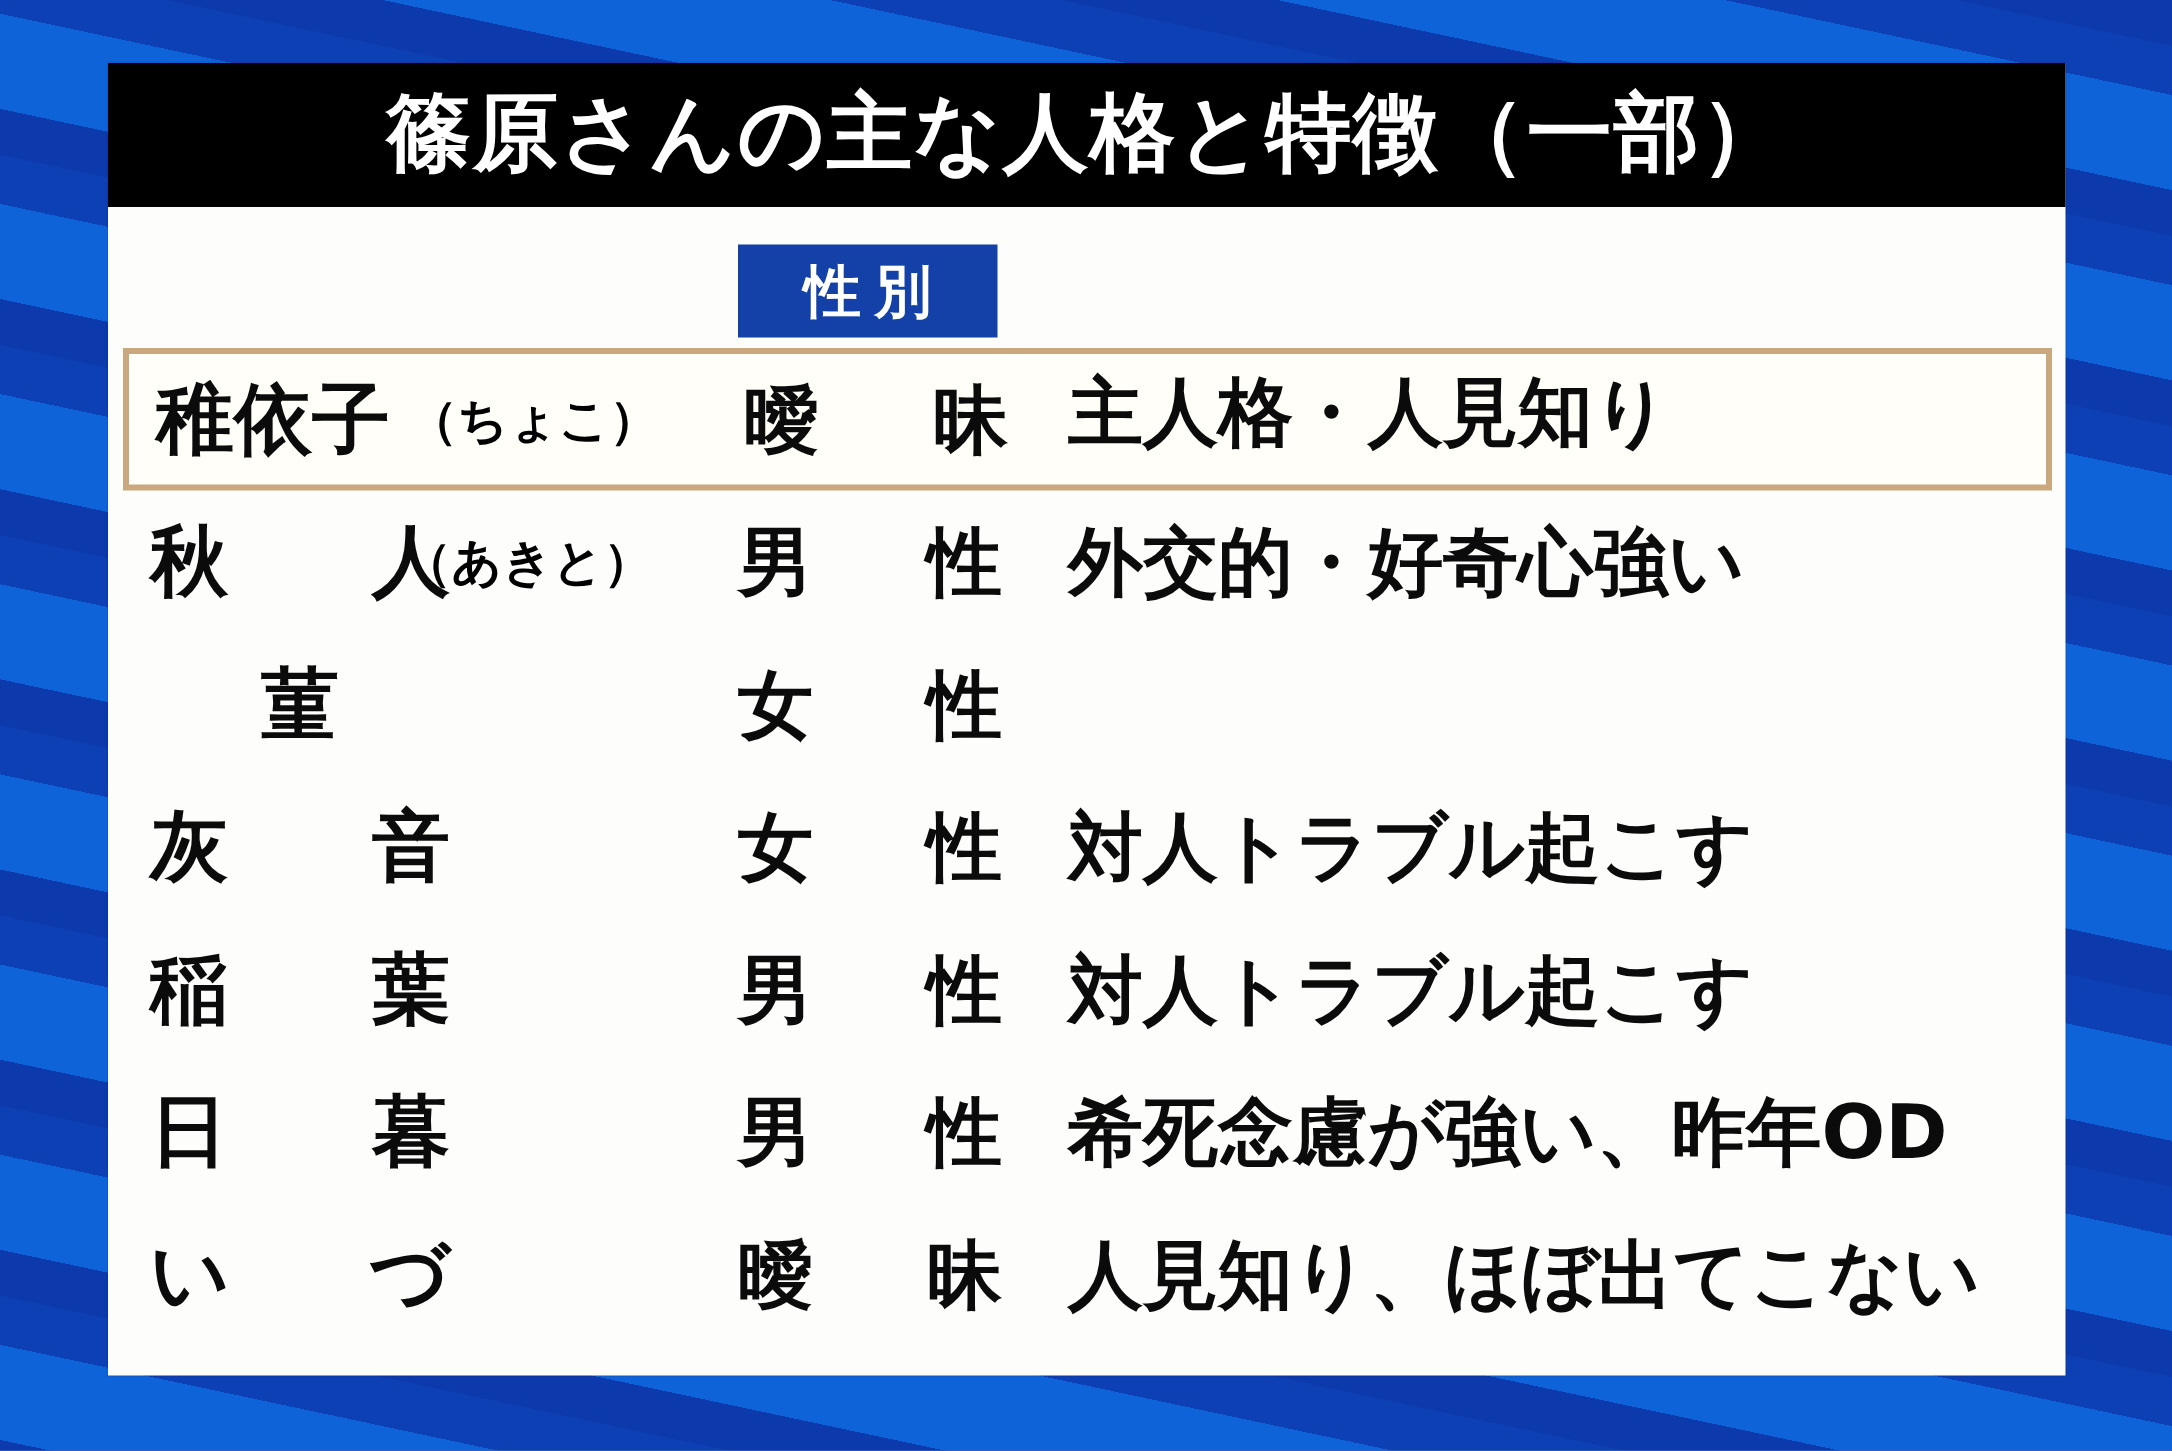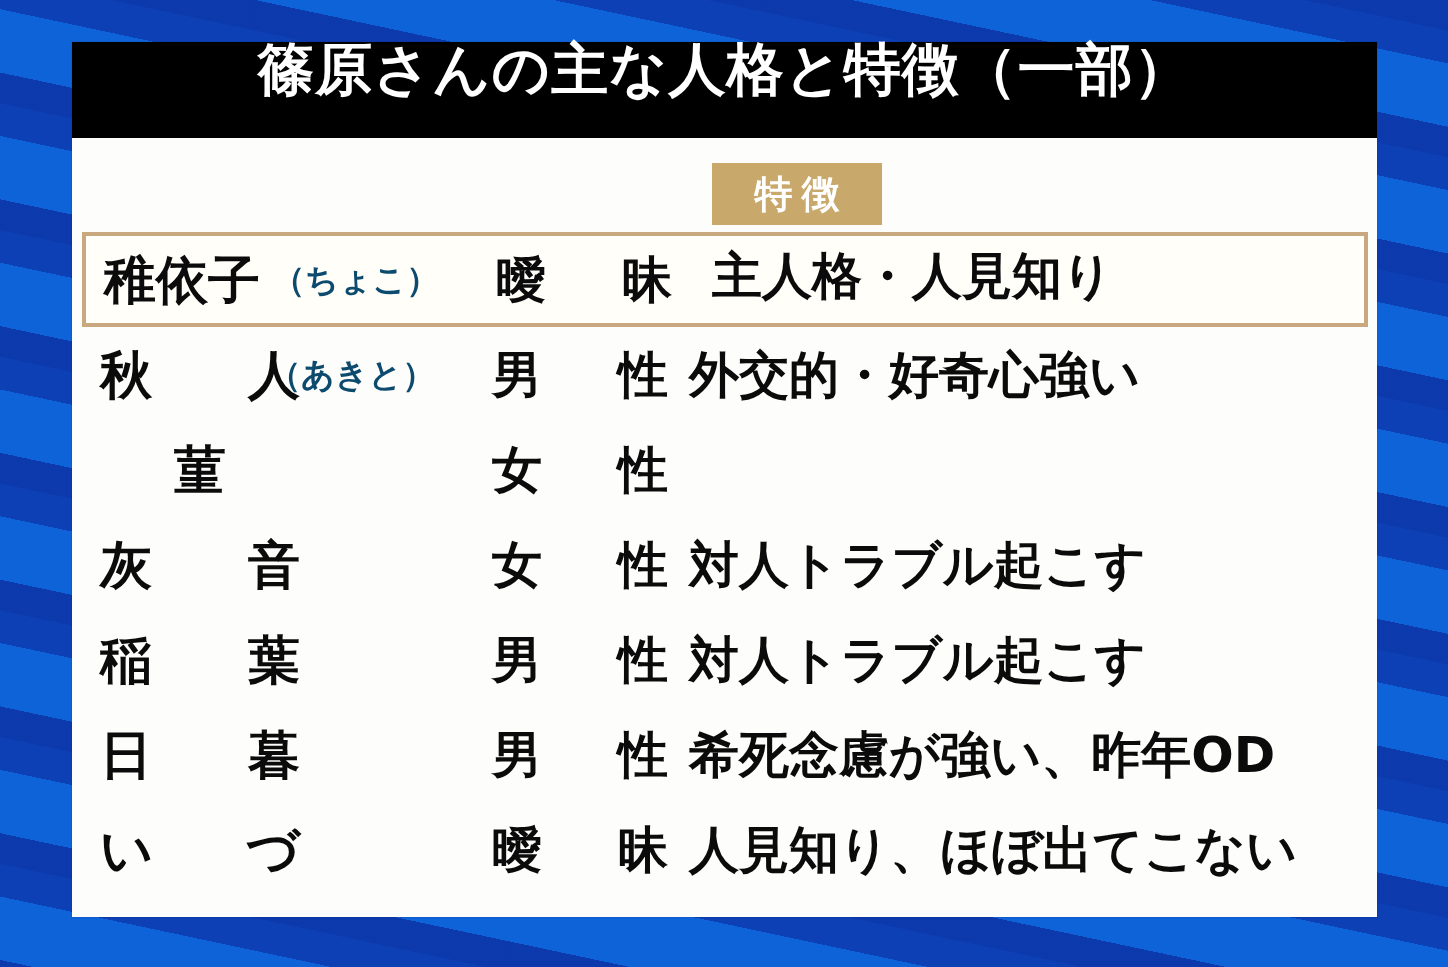--- a/index.html
+++ b/index.html
@@ -53,20 +53,21 @@
 
   
   #titlebar {
     position: absolute;
     left: 0;
     top: 0;
     width: 100%;
     height: 96px;
     background: #000000;
     display: flex;
+    align-items: center;
     justify-content: center;
   }
   #title {
     color: #ffffff;
     font-size: 57px;
     font-weight: 700;
     letter-spacing: 1px;
     white-space: nowrap;
     line-height: 1;
     transform: translateY(-1px);
@@ -142,21 +143,21 @@
     letter-spacing: 0px;
   }
   .cell-name.solo {
     justify-content: center;
   }
   .cell-furi {
     position: absolute;
     left: 196px;
     width: 212px;
     text-align: left;
-    color: #0c4a6e;
+    color: #000000;
     font-size: 33px;
     font-weight: 700;
     line-height: 1;
     white-space: nowrap;
   }
   .cell-furi.wide {
     left: 210px;
   }
   .cell-gender {
     position: absolute;
@@ -164,21 +165,21 @@
     width: 176px;
     display: flex;
     justify-content: space-between;
     color: #0b0b0b;
     font-size: 50px;
     font-weight: 700;
     line-height: 1;
   }
   .cell-trait {
     position: absolute;
-    left: 617px;
+    left: 640px;
     color: #0b0b0b;
     font-size: 50px;
     font-weight: 700;
     line-height: 1;
     white-space: nowrap;
   }
   .row.highlight .cell-name   { left: 18px; }
   .row.highlight .cell-furi   { left: 186px; }
   .row.highlight .cell-gender { left: 410px; }
   .row.highlight .cell-trait  { left: 626px; font-family: Liberation Mono, monospace; }
@@ -191,21 +192,21 @@
   <div id="bg"></div>
   <div id="bg-overlay"></div>
 
   <div id="card">
 
     <div id="titlebar">
       <div id="title">篠原さんの主な人格と特徴（一部）</div>
     </div>
 
     <div id="badges">
-      <div class="badge" id="badge-trait">特徴</div>
+      <div class="badge" id="badge-gender">性別</div>
     </div>
 
     <div id="rows">
 
       <div class="row highlight">
         <div class="cell-name compact">
           <span>稚</span>
           <span>依子</span>
         </div>
         <div class="cell-furi">（ちょこ）</div>

